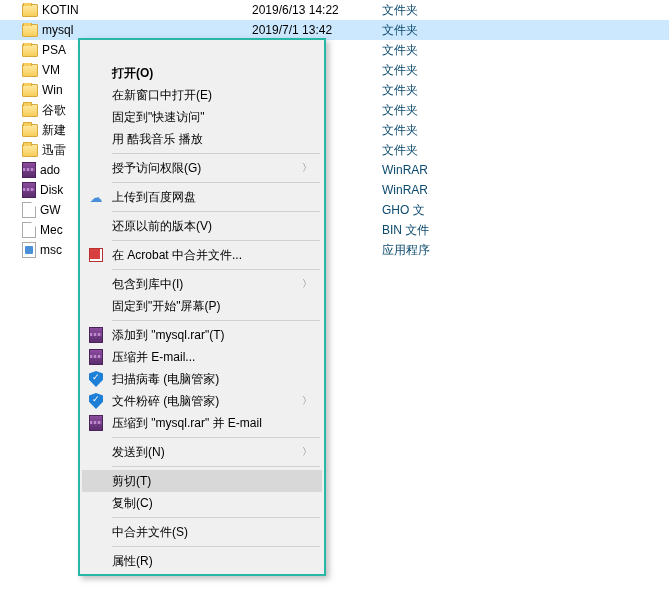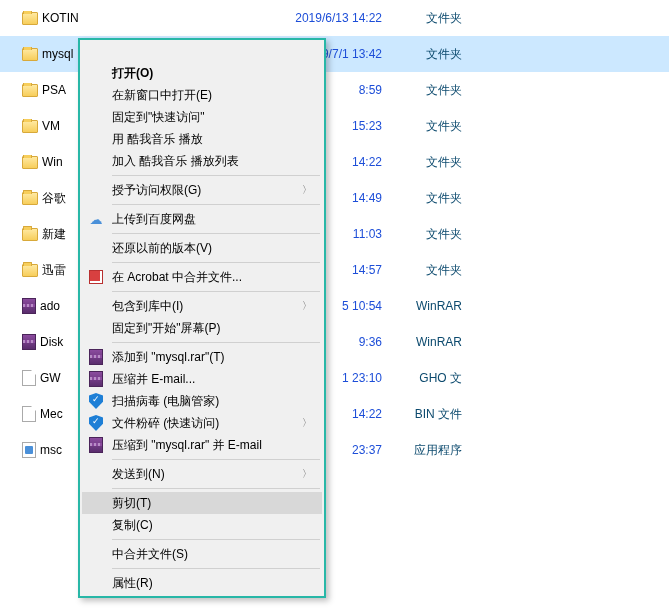--- a/index.html
+++ b/index.html
@@ -12,29 +12,28 @@
     overflow: hidden;
     position: relative;
   }
   .file-list {
     position: absolute;
     left: 0; top: 0; right: 0;
   }
   .file-row {
     display: flex;
     align-items: center;
-    height: 36px;
+    height: 20px;
     padding-left: 22px;
-    text-align: right;
   }
   .file-row.selected {
     background: #cce8ff;
   }
   .cell-name { width: 230px; display: flex; align-items: center; gap: 4px; overflow: hidden; white-space: nowrap; }
-  .cell-date { width: 130px; color: #1d4ed8; }
+  .cell-date { width: 130px; color: #000000; }
   .cell-type { width: 80px; color: #0c4a6e; }
   .icon-folder {
     width: 16px; height: 13px;
     background: linear-gradient(#ffe9a2, #f7ce5b);
     border: 1px solid #d8a93a;
     border-radius: 1px;
     position: relative;
     flex-shrink: 0;
   }
   .icon-folder::before {
@@ -287,23 +286,20 @@
     </div>
   <div class="menu-item">
       <span>在新窗口中打开(E)</span>
     </div>
   <div class="menu-item">
       <span>固定到"快速访问"</span>
     </div>
   <div class="menu-item">
       <span>用 酷我音乐 播放</span>
     </div>
-  <div class="menu-item">
-      <span>加入 酷我音乐 播放列表</span>
-    </div>
   <div class="menu-sep"></div>
   <div class="menu-item">
       <span>授予访问权限(G)</span>
       <span class="arrow">〉</span>
     </div>
   <div class="menu-sep"></div>
   <div class="menu-item">
       <span class="menu-icon mi-cloud">☁</span>
       <span>上传到百度网盘</span>
     </div>
@@ -342,21 +338,21 @@
   <div class="menu-item">
       <span class="menu-icon">
         <span class="mi-shield"></span>
       </span>
       <span>扫描病毒 (电脑管家)</span>
     </div>
   <div class="menu-item">
       <span class="menu-icon">
         <span class="mi-shield"></span>
       </span>
-      <span>文件粉碎 (快速访问)</span>
+      <span>文件粉碎 (电脑管家)</span>
       <span class="arrow">〉</span>
     </div>
   <div class="menu-item">
       <span class="menu-icon">
         <span class="mi-rar"></span>
       </span>
       <span>压缩到 "mysql.rar" 并 E-mail</span>
     </div>
   <div class="menu-sep"></div>
   <div class="menu-item">

